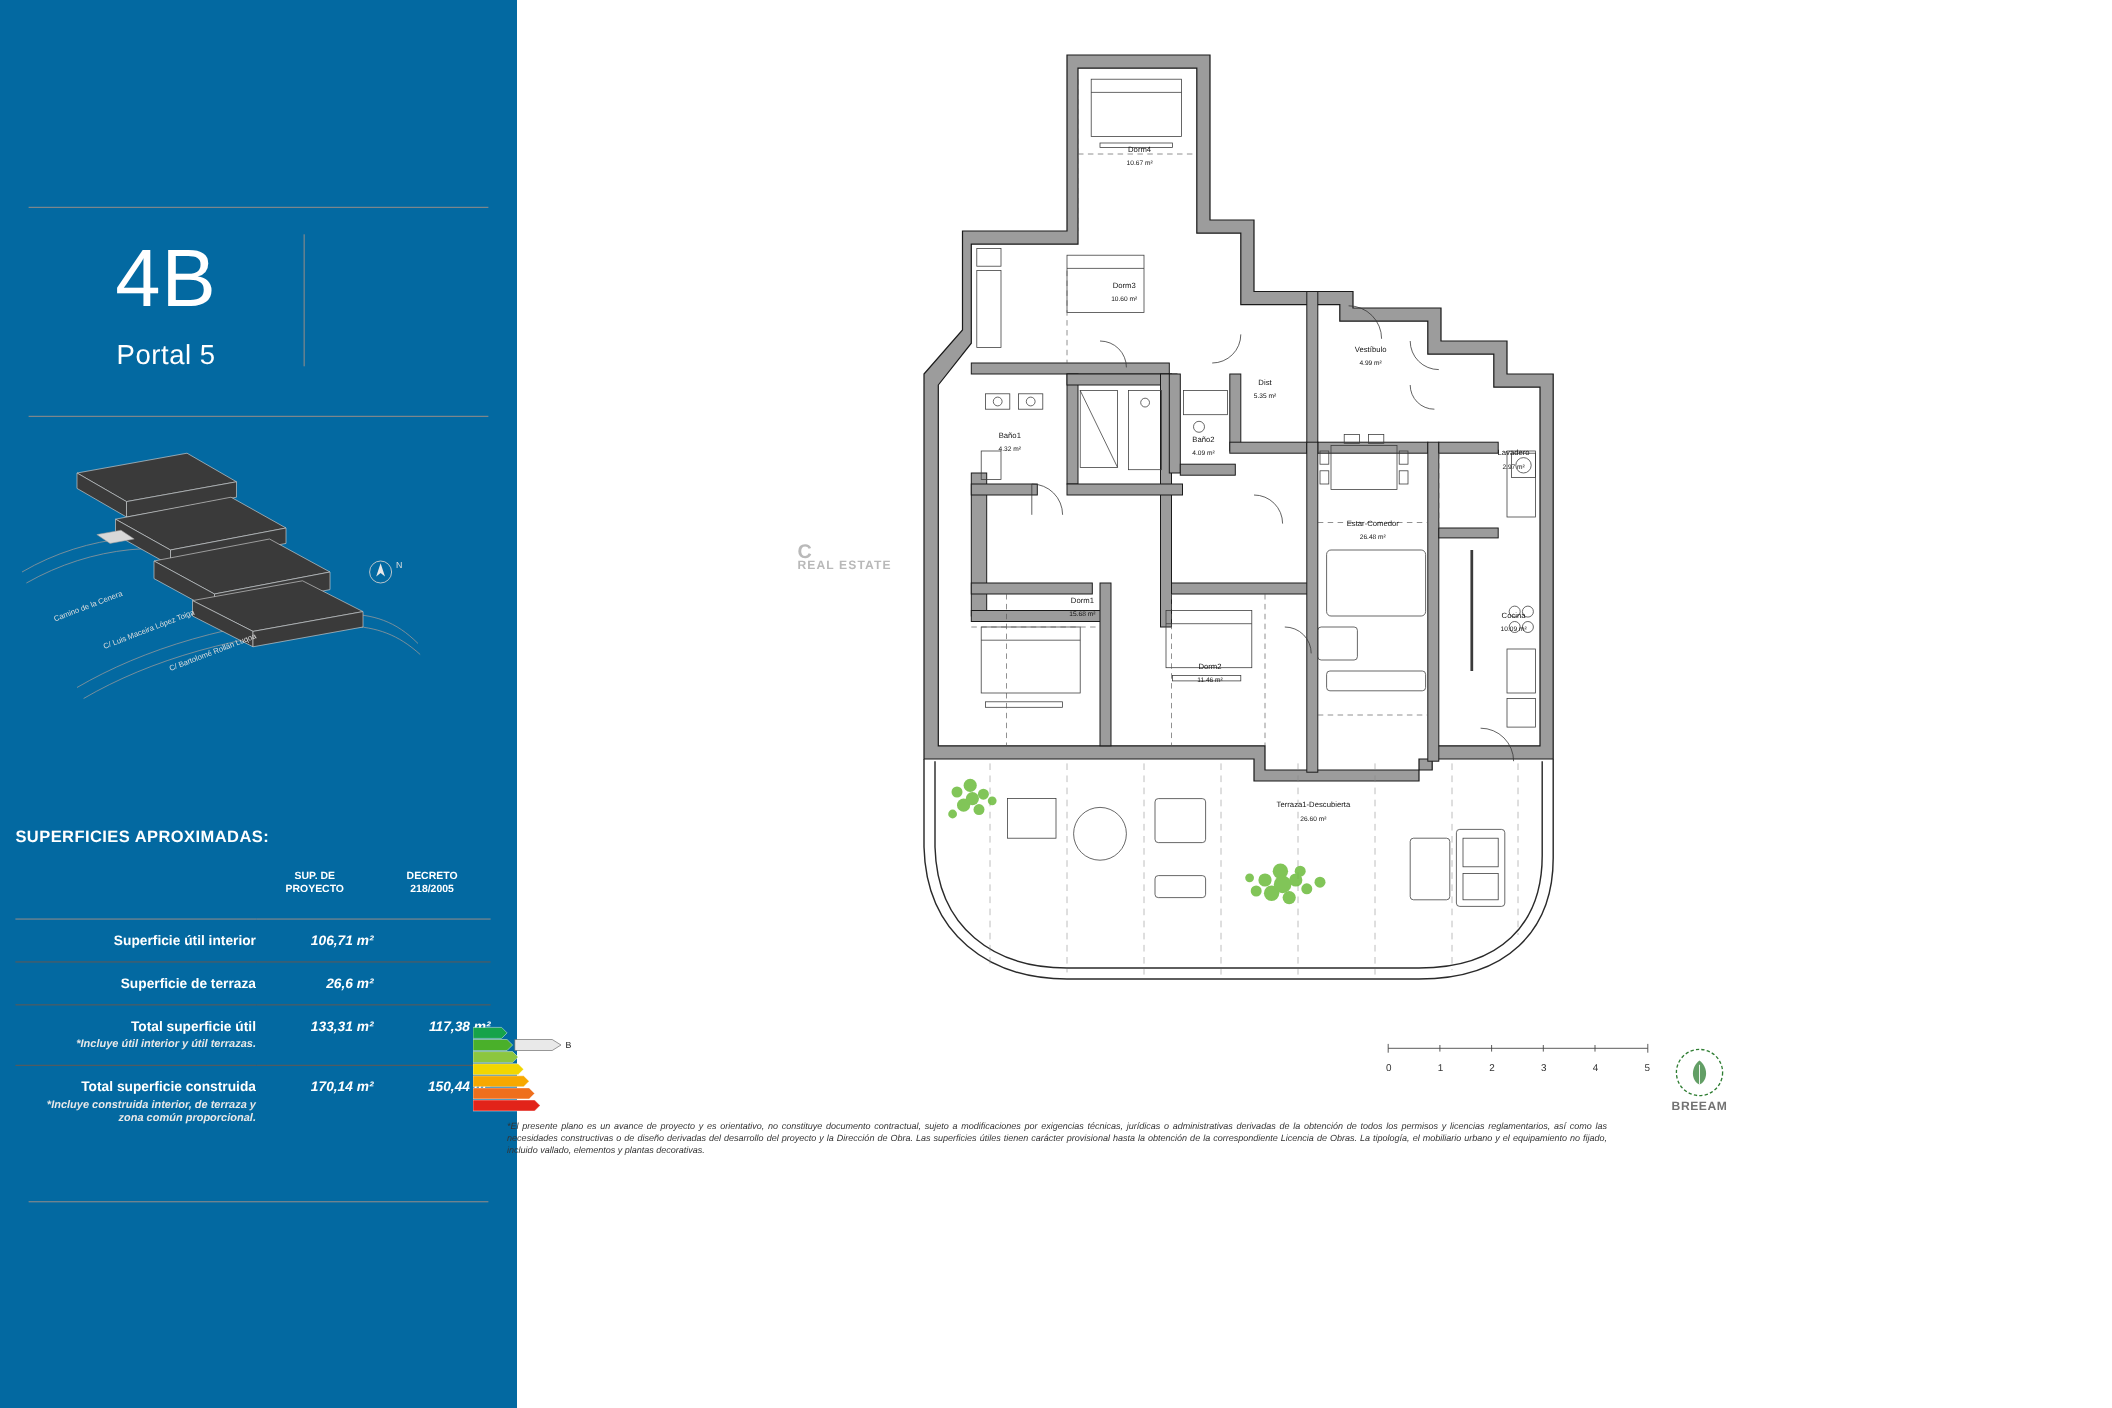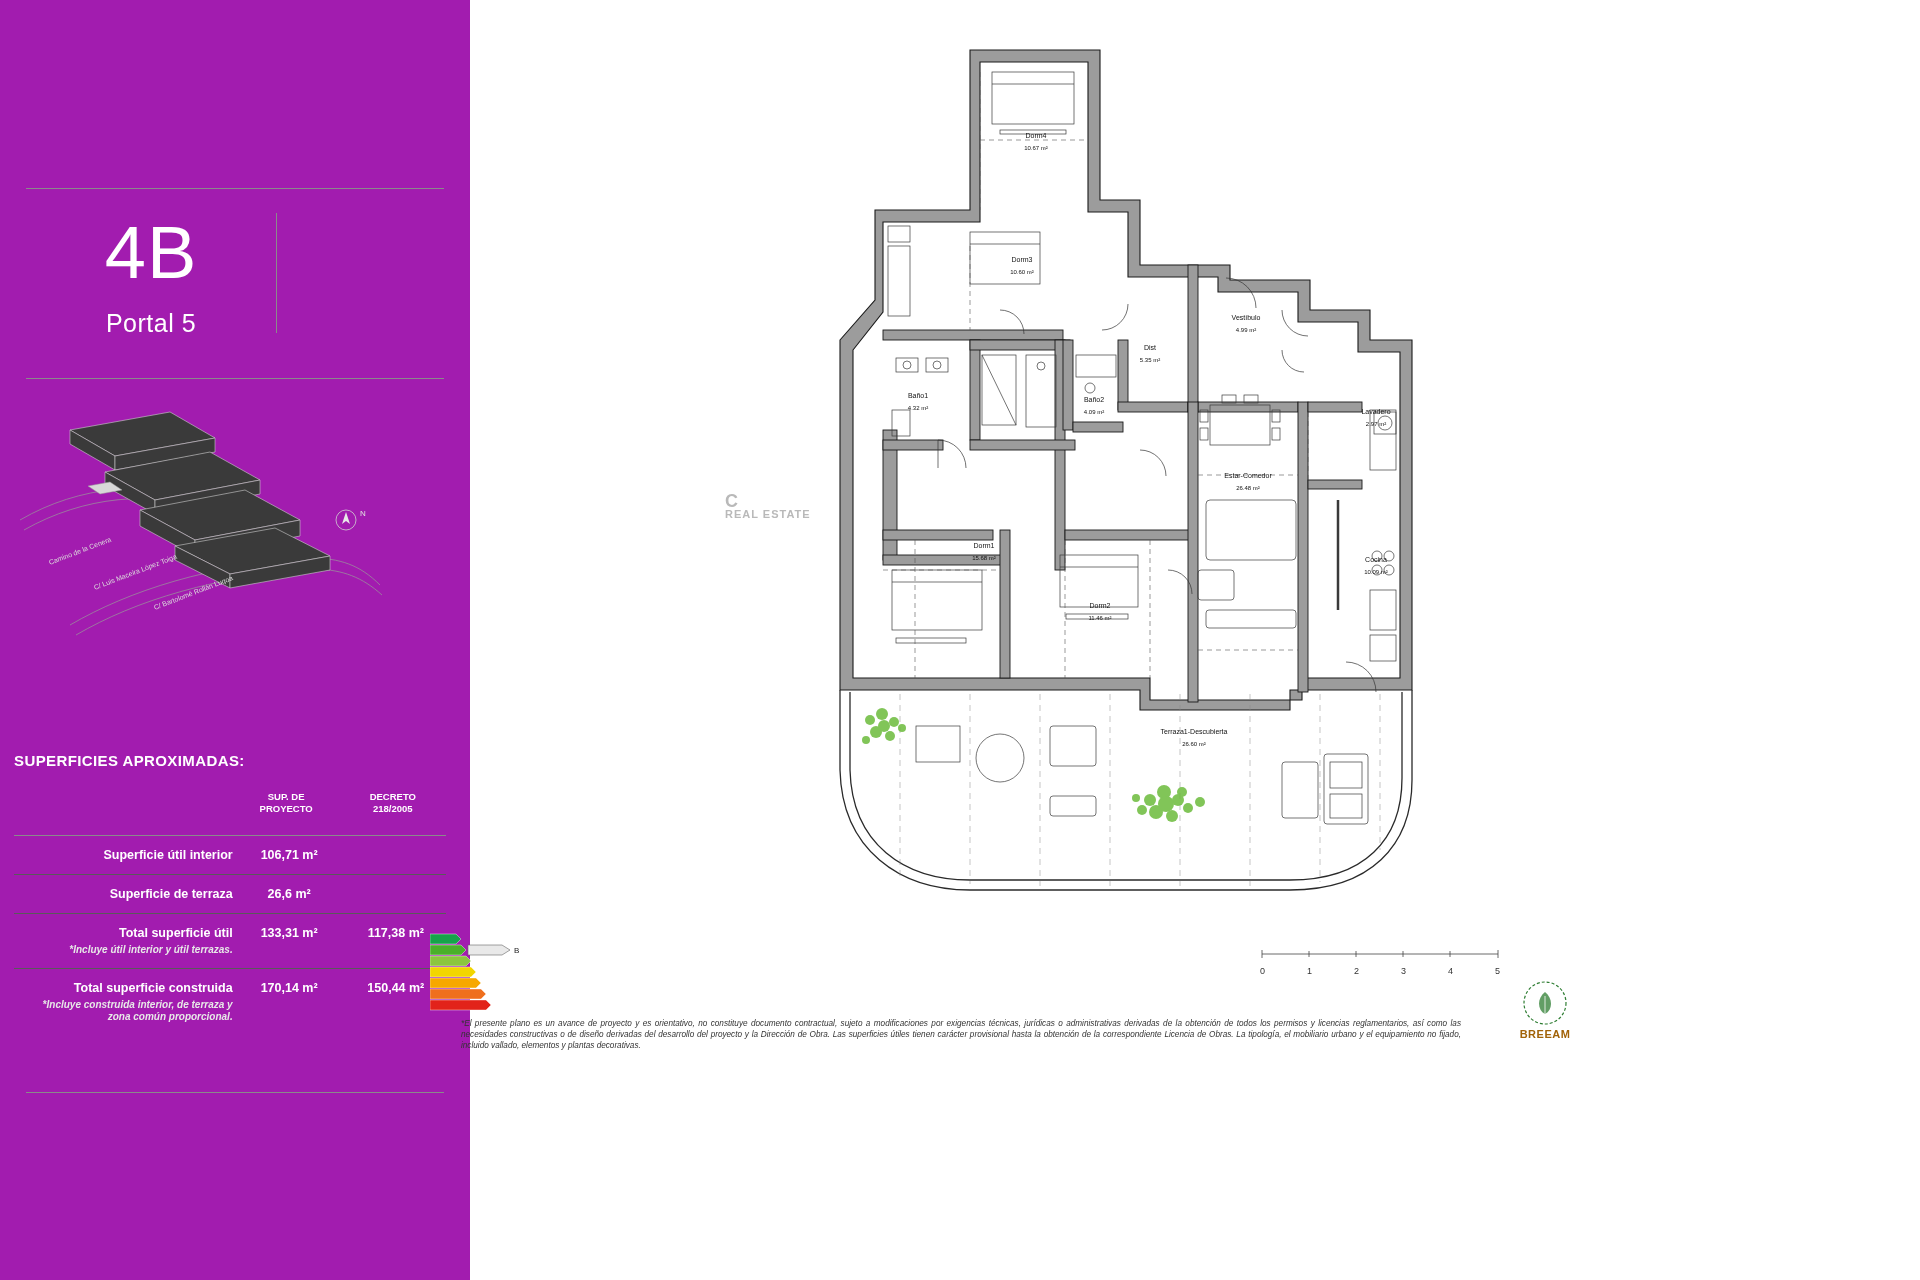--- a/index.html
+++ b/index.html
@@ -15,21 +15,21 @@
     overflow: hidden;
   }
 
   
   #sidebar {
     position: absolute;
     left: 0;
     top: 0;
     width: 538px;
     height: 1280px;
-    background: #a21caf;
+    background: #0369a1;
     color: #ffffff;
   }
   #sidebar .rule {
     position: absolute;
     left: 26px;
     width: 418px;
     height: 1px;
     background: #8a8a8a;
   }
   #rule-top { top: 188px; }
@@ -128,23 +128,24 @@
     text-align: right;
   }
   #surfaces-table td.label {
     font-size: 12.5px;
     font-weight: bold;
     width: 230px;
   }
   #surfaces-table td.v1, #surfaces-table td.v2 {
     font-size: 12.5px;
     font-weight: bold;
-    text-align: center;
+    text-align: right;
     width: 105px;
     padding-left: 6px;
+    font-style: italic;
   }
   #surfaces-table td .note {
     display: block;
     font-size: 10px;
     font-weight: bold;
     font-style: italic;
     line-height: 12px;
     margin-top: 4px;
     color: #e8e8e8;
     margin-left: 12px;
@@ -223,24 +224,24 @@
     line-height: 11px;
     font-style: italic;
     color: #333;
     text-align: justify;
     margin-left: 36px;
   }
   
   #breeam {
     position: absolute;
     left: 1025px;
-    top: 980px;
+    top: 952px;
     width: 100px;
     text-align: center;
-    color: #a16207;
+    color: #737373;
   }
   #breeam .bname {
     font-size: 11px;
     font-weight: bold;
     letter-spacing: 0.5px;
     margin-top: 2px;
   }
 </style>
 </head>
 <body>

